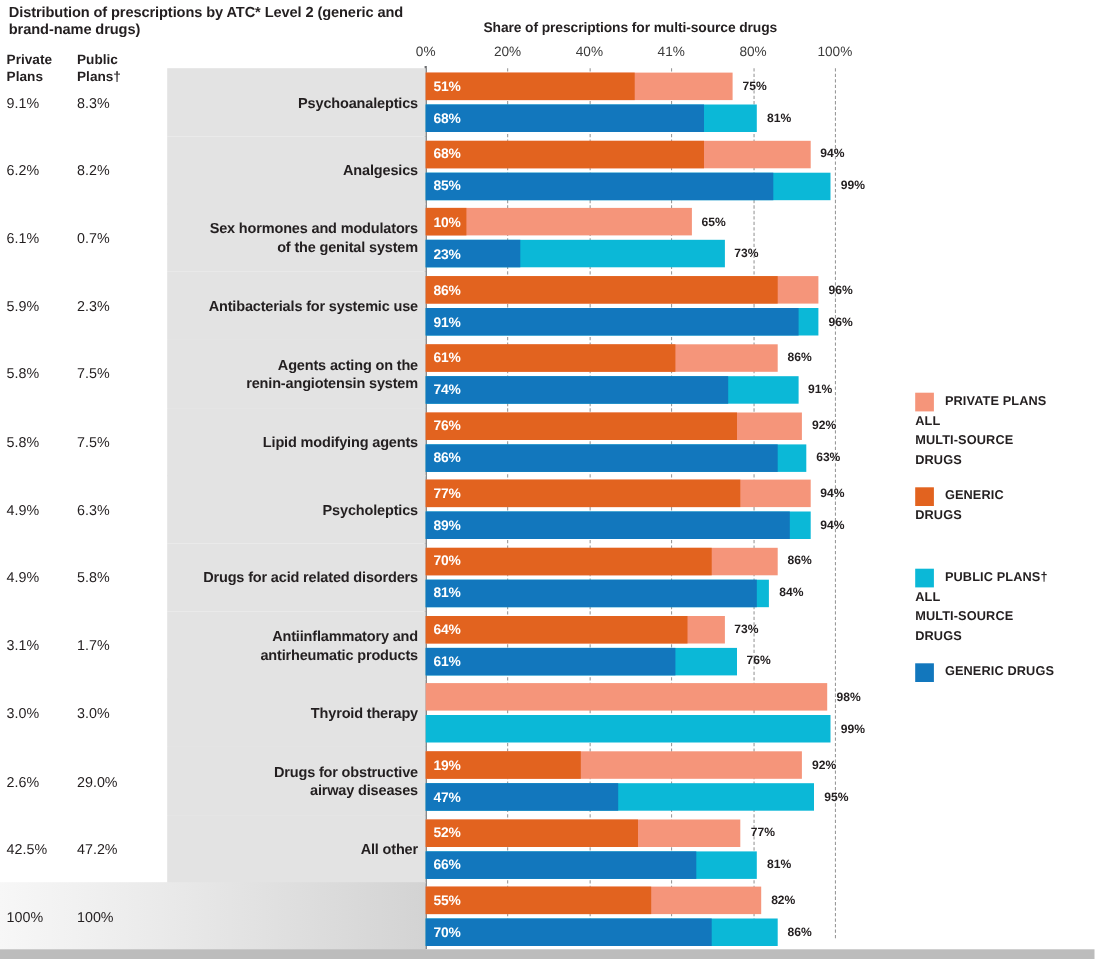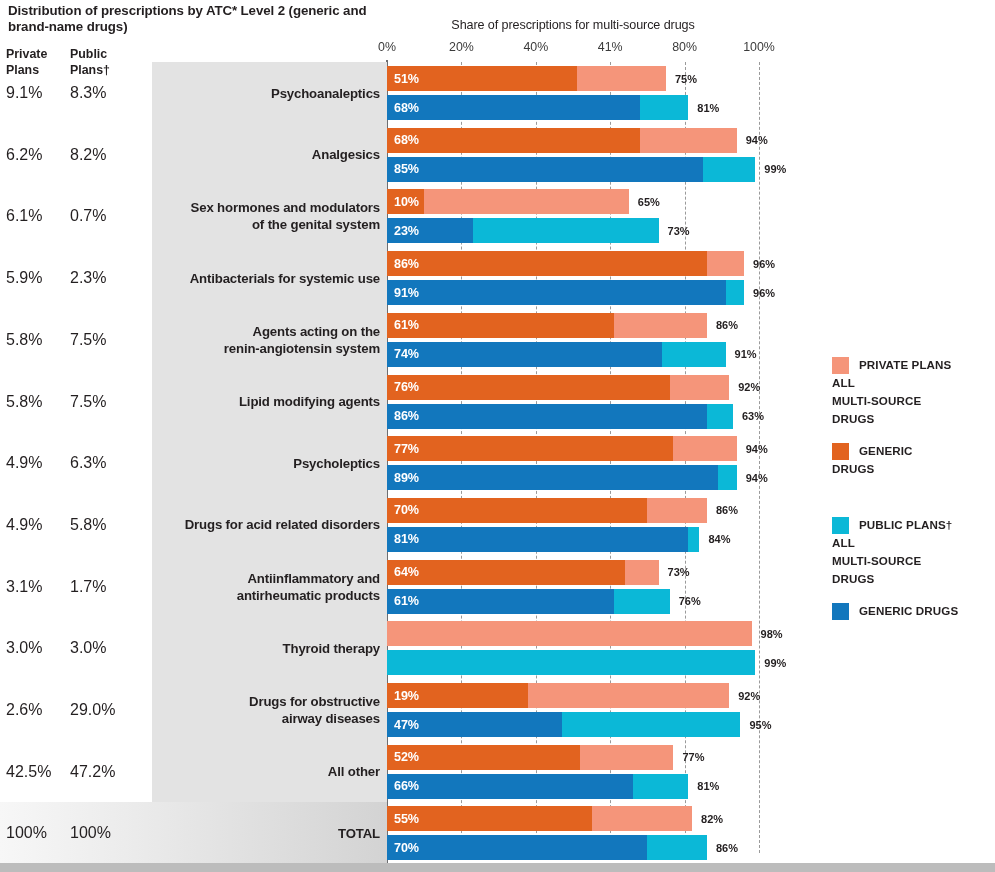--- a/index.html
+++ b/index.html
@@ -21,21 +21,21 @@
   
   #chart-title {
     position: absolute; left: 8px; top: 3px;
     width: 380px;
     font-size: 13.3px; font-weight: bold; line-height: 16px;
     color: #231f20; letter-spacing: -0.1px;
   }
   #axis-title {
     position: absolute; left: 387px; top: 18px; width: 372px;
     text-align: center;
-    font-size: 12.6px; font-weight: normal; color: #231f20;
+    font-size: 12.6px; font-weight: bold; color: #231f20;
     letter-spacing: -0.1px;
   }
 
   
   .colhead {
     position: absolute; top: 46px;
     font-size: 12.4px; font-weight: bold; line-height: 16px;
     color: #231f20;
   }
   #private-head { left: 6px; width: 62px; }
@@ -76,21 +76,21 @@
   .row .cat-label {
     position: absolute; left: 156px; top: 0; width: 224px; height: 62px;
     display: flex; align-items: center; justify-content: flex-end;
     text-align: right;
     font-size: 13.2px; font-weight: bold; line-height: 17px;
     color: #231f20; letter-spacing: -0.15px;
   }
   .row .pct-private, .row .pct-public {
     position: absolute; top: 0; height: 62px;
     display: flex; align-items: center;
-    font-size: 16px; color: #231f20;
+    font-size: 13px; color: #231f20;
   }
   .row .pct-private { left: 6px; width: 60px; }
   .row .pct-public  { left: 70px; width: 64px; }
 
   
   .bars { position: absolute; left: 387px; top: 0; width: 600px; height: 62px; }
   .bar {
     position: absolute; left: 0; height: 25px;
   }
   .bar.private { top: 4px; }
@@ -401,21 +401,20 @@
             <div class="seg dark-public" style="width: 245.52px;"></div>
             <div class="inner-label">66%</div>
             <div class="total-label" style="left: 310.32px;">81%</div>
           </div>
         </div>
       </div>
       <div class="row total" style="top: 802.4px;">
         <div class="band"></div>
         <div class="pct-private">100%</div>
         <div class="pct-public">100%</div>
-        <div class="cat-label">TOTAL</div>
         <div class="bars">
           <div class="bar private">
             <div class="seg light-private" style="width: 305.04px;"></div>
             <div class="seg dark-private" style="width: 204.6px;"></div>
             <div class="inner-label">55%</div>
             <div class="total-label" style="left: 314.04px;">82%</div>
           </div>
           <div class="bar public">
             <div class="seg light-public" style="width: 319.92px;"></div>
             <div class="seg dark-public" style="width: 260.4px;"></div>

